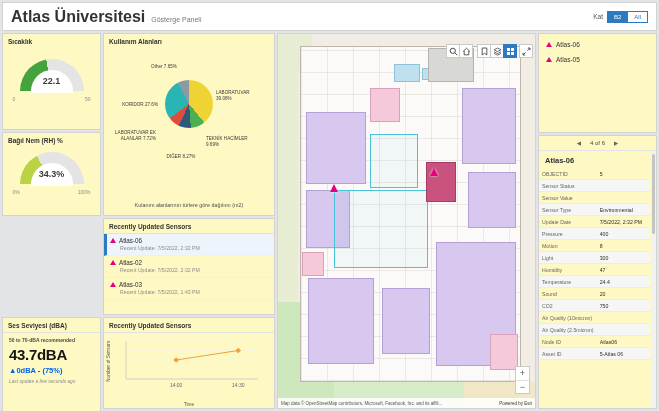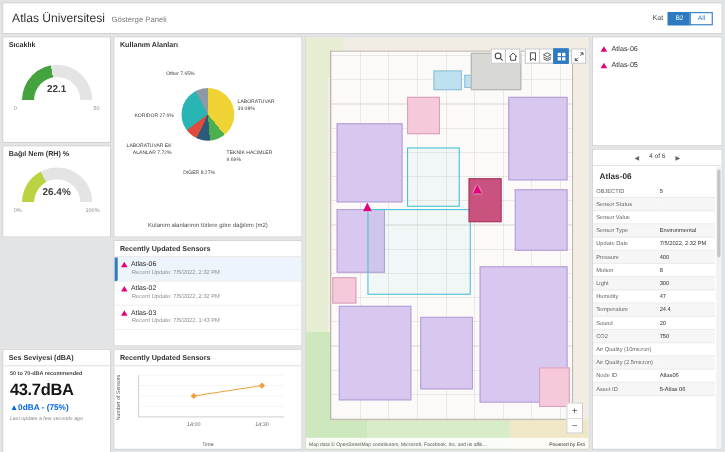--- a/index.html
+++ b/index.html
@@ -1,26 +1,26 @@
 <!DOCTYPE html>
 <html><head>
 <meta charset="utf-8">
 <style>
   *{margin:0;padding:0;box-sizing:border-box;}
   body{margin:0;font-family:"Liberation Sans",sans-serif;background:#e2e4e6;}
   .app{position:relative;width:659px;height:411px;background:#e2e4e6;overflow:hidden;}
-  .panel{position:absolute;background:#ffffff;border:1px solid #d2d2d2;overflow:hidden;}
+  .panel{position:absolute;background:#fef9c3;border:1px solid #d2d2d2;overflow:hidden;}
   .panel-title{font-size:6.5px;font-weight:bold;color:#323232;padding:4px 5px 3px;}
   .panel-title.bordered{border-bottom:1px solid #e2e2e2;}
 
   
   .header{position:absolute;left:2px;top:2px;width:655px;height:29px;background:#fff;border:1px solid #d2d2d2;
     display:flex;align-items:center;justify-content:space-between;padding:0 8px;}
   .title-wrap{display:flex;align-items:baseline;gap:6px;}
-  .app-title{font-size:11px;font-weight:normal;color:#333;}
+  .app-title{font-size:16px;font-weight:bold;color:#333;}
   .app-subtitle{font-size:7px;color:#777;}
   .kat-wrap{display:flex;align-items:center;gap:4px;}
   .kat-label{font-size:6.5px;color:#555;}
   .kat-buttons{display:flex;}
   .kat-btn{font-size:6px;padding:2px 6px;border:1px solid #2e7ac2;background:#fff;color:#2e7ac2;cursor:pointer;font-family:inherit;}
   .kat-btn + .kat-btn{margin-left:-1px;}
   .kat-btn.selected{background:#2e7ac2;color:#fff;}
 
   
   .gauge{width:64px;height:34px;position:relative;margin:11px auto 0;overflow:hidden;}
@@ -153,21 +153,21 @@
       <span>0</span>
       <span>50</span>
     </div>
   </div>
 
   <div class="panel" style="left:2px;top:132px;width:99px;height:84px;">
     <div class="panel-title">Bağıl Nem (RH) %</div>
     <div class="gauge" style="margin-top:5px;">
       <div class="gauge-arc" style="background: conic-gradient(from 270deg, rgb(185, 211, 66) 0deg, rgb(185, 211, 66) 61.74deg, rgb(228, 228, 228) 61.74deg, rgb(228, 228, 228) 180deg, transparent 180deg);"></div>
       <div class="gauge-hole"></div>
-      <div class="gauge-value">26.4%</div>
+      <div class="gauge-value">34.3%</div>
     </div>
     <div class="gauge-scale">
       <span>0%</span>
       <span>100%</span>
     </div>
   </div>
 
 
   <div class="panel" style="left:2px;top:317px;width:99px;height:120px;">
     <div class="panel-title bordered">Ses Seviyesi (dBA)</div>

